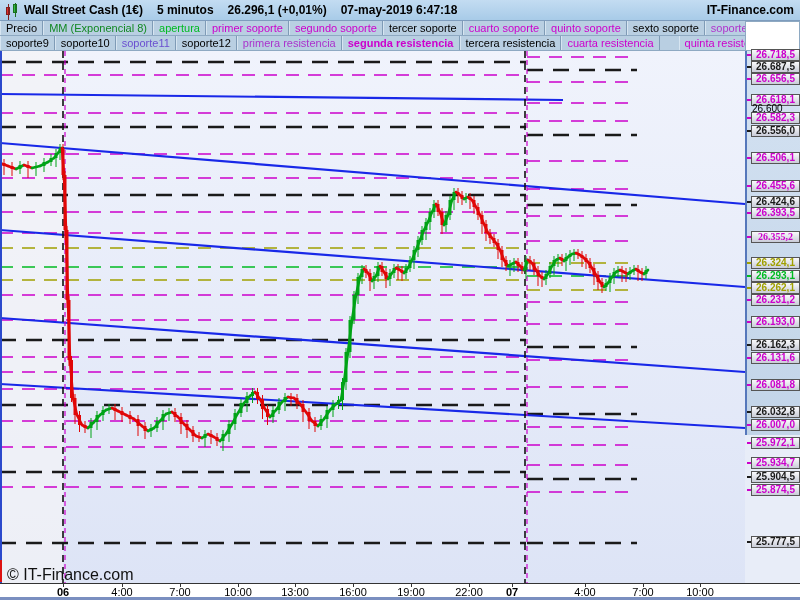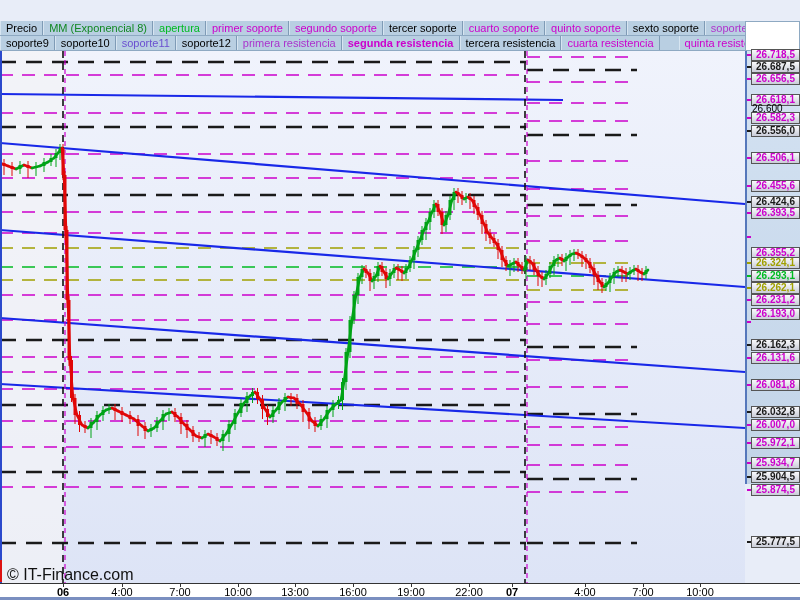--- a/index.html
+++ b/index.html
@@ -27,21 +27,21 @@
   .legend-item { padding:0 5px; border-right:1px solid #7f9bb6; border-left:1px solid #d7e5f1; }
   .axis-head { position:absolute; left:745px; top:21px; width:55px; height:30px;
     background:#fff; border:1px solid #8ea9c2; }
 
   
   #plotwrap { position:absolute; left:0; top:51px; width:745px; height:532px; }
   #plot { display:block; }
   #watermark { position:absolute; left:7px; top:515px; font-size:16px; color:#111; z-index:5; }
 
   
-  #paxis { position:absolute; left:745px; top:51px; width:55px; height:433px;
+  #paxis { position:absolute; left:745px; top:51px; width:55px; height:384px;
     background:linear-gradient(#d4e2f2,#c2d4e8); border-left:2px solid #5577bb; }
   .pbox { position:absolute; left:4px; width:49px; height:12px;
     background:linear-gradient(#fafafc,#c9ccd8); border:1px solid #555;
     font-size:10px; font-weight:bold; line-height:10px; text-align:center; }
   .ptick { position:absolute; left:0; width:4px; height:2px; }
   .pplain { position:absolute; left:5px; font-size:10px; color:#000; }
 
   
   #taxis { position:absolute; left:0; top:583px; width:800px; height:23px;
     background:#fff; border-top:1.5px solid #333; }
@@ -51,20 +51,35 @@
 
   #bottomedge { position:absolute; left:0; top:597px; width:800px; height:3px; background:#7a8fc0; }
   #leftedge { position:absolute; left:0; top:51px; width:2px; height:532px; background:#2b49cc; }
   #redtick { position:absolute; left:0; top:560px; width:2px; height:22px; background:#dd1111; z-index:6; }
 </style>
 </head>
 <body>
 
 <div id="win">
 
+  <div id="titlebar">
+    <div id="candle-logo">
+        <div class="c1"></div>
+        <div class="c2"></div>
+      </div>
+    <span>Wall Street Cash (1€)</span>
+    <span class="gap"></span>
+    <span>5 minutos</span>
+    <span class="gap"></span>
+    <span>26.296,1</span>&nbsp;
+    <span>(+0,01%)</span>
+    <span class="gap"></span>
+    <span>07-may-2019 6:47:18</span>
+    <span id="brand">IT-Finance.com</span>
+  </div>
 
   <div id="legend1" class="legend-row">
       <span class="legend-item" style="color: rgb(0, 0, 0);">Precio</span>
       <span class="legend-item" style="color: rgb(17, 136, 34);">MM (Exponencial 8)</span>
       <span class="legend-item" style="color: rgb(0, 187, 34);">apertura</span>
       <span class="legend-item" style="color: rgb(204, 0, 204);">primer soporte</span>
       <span class="legend-item" style="color: rgb(204, 0, 204);">segundo soporte</span>
       <span class="legend-item" style="color: rgb(0, 0, 0);">tercer soporte</span>
       <span class="legend-item" style="color: rgb(204, 0, 204);">cuarto soporte</span>
       <span class="legend-item" style="color: rgb(204, 0, 204);">quinto soporte</span>
@@ -590,31 +605,31 @@
       <div class="pbox" style="top: 74px; color: rgb(26, 26, 26);">26.556,0</div>
       <div class="ptick" style="top: 106px; background: rgb(204, 0, 204);"></div>
       <div class="pbox" style="top: 101px; color: rgb(204, 0, 204);">26.506,1</div>
       <div class="ptick" style="top: 134px; background: rgb(204, 0, 204);"></div>
       <div class="pbox" style="top: 129px; color: rgb(204, 0, 204);">26.455,6</div>
       <div class="ptick" style="top: 150px; background: rgb(26, 26, 26);"></div>
       <div class="pbox" style="top: 145px; color: rgb(26, 26, 26);">26.424,6</div>
       <div class="ptick" style="top: 161px; background: rgb(204, 0, 204);"></div>
       <div class="pbox" style="top: 156px; color: rgb(204, 0, 204);">26.393,5</div>
       <div class="ptick" style="top: 185px; background: rgb(204, 0, 204);"></div>
-      <div class="pbox" style="top: 196px; color: rgb(204, 0, 204);">26.355,2</div>
+      <div class="pbox" style="top: 180px; color: rgb(204, 0, 204); font-family: Liberation Serif, serif;">26.355,2</div>
       <div class="ptick" style="top: 211px; background: rgb(160, 160, 0);"></div>
       <div class="pbox" style="top: 206px; color: rgb(160, 160, 0);">26.324,1</div>
       <div class="ptick" style="top: 224px; background: rgb(0, 187, 34);"></div>
       <div class="pbox" style="top: 219px; color: rgb(0, 187, 34);">26.293,1</div>
       <div class="ptick" style="top: 236px; background: rgb(160, 160, 0);"></div>
       <div class="pbox" style="top: 231px; color: rgb(160, 160, 0);">26.262,1</div>
       <div class="ptick" style="top: 248px; background: rgb(204, 0, 204);"></div>
       <div class="pbox" style="top: 243px; color: rgb(204, 0, 204);">26.231,2</div>
       <div class="ptick" style="top: 270px; background: rgb(204, 0, 204);"></div>
-      <div class="pbox" style="top: 257px; color: rgb(204, 0, 204);">26.193,0</div>
+      <div class="pbox" style="top: 265px; color: rgb(204, 0, 204);">26.193,0</div>
       <div class="ptick" style="top: 293px; background: rgb(26, 26, 26);"></div>
       <div class="pbox" style="top: 288px; color: rgb(26, 26, 26);">26.162,3</div>
       <div class="ptick" style="top: 306px; background: rgb(204, 0, 204);"></div>
       <div class="pbox" style="top: 301px; color: rgb(204, 0, 204);">26.131,6</div>
       <div class="ptick" style="top: 333px; background: rgb(204, 0, 204);"></div>
       <div class="pbox" style="top: 328px; color: rgb(204, 0, 204);">26.081,8</div>
       <div class="ptick" style="top: 360px; background: rgb(26, 26, 26);"></div>
       <div class="pbox" style="top: 355px; color: rgb(26, 26, 26);">26.032,8</div>
       <div class="ptick" style="top: 373px; background: rgb(204, 0, 204);"></div>
       <div class="pbox" style="top: 368px; color: rgb(204, 0, 204);">26.007,0</div>

